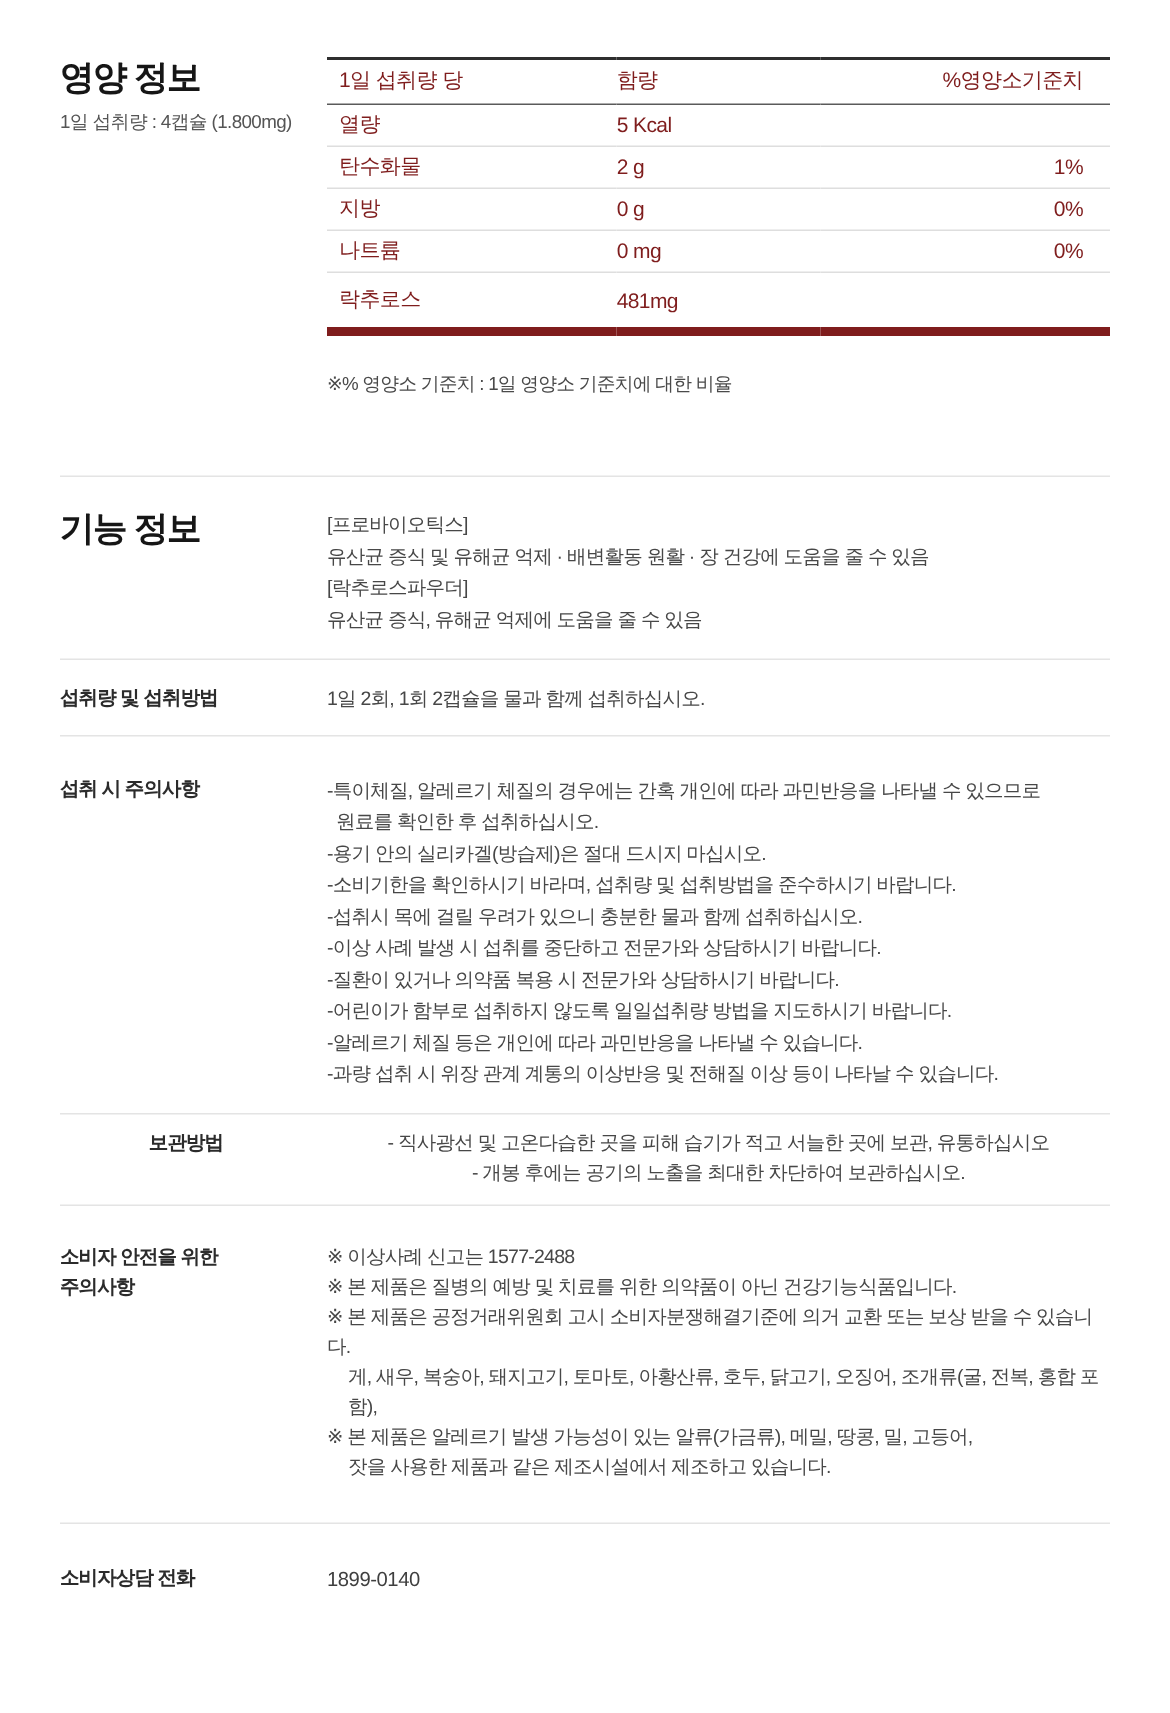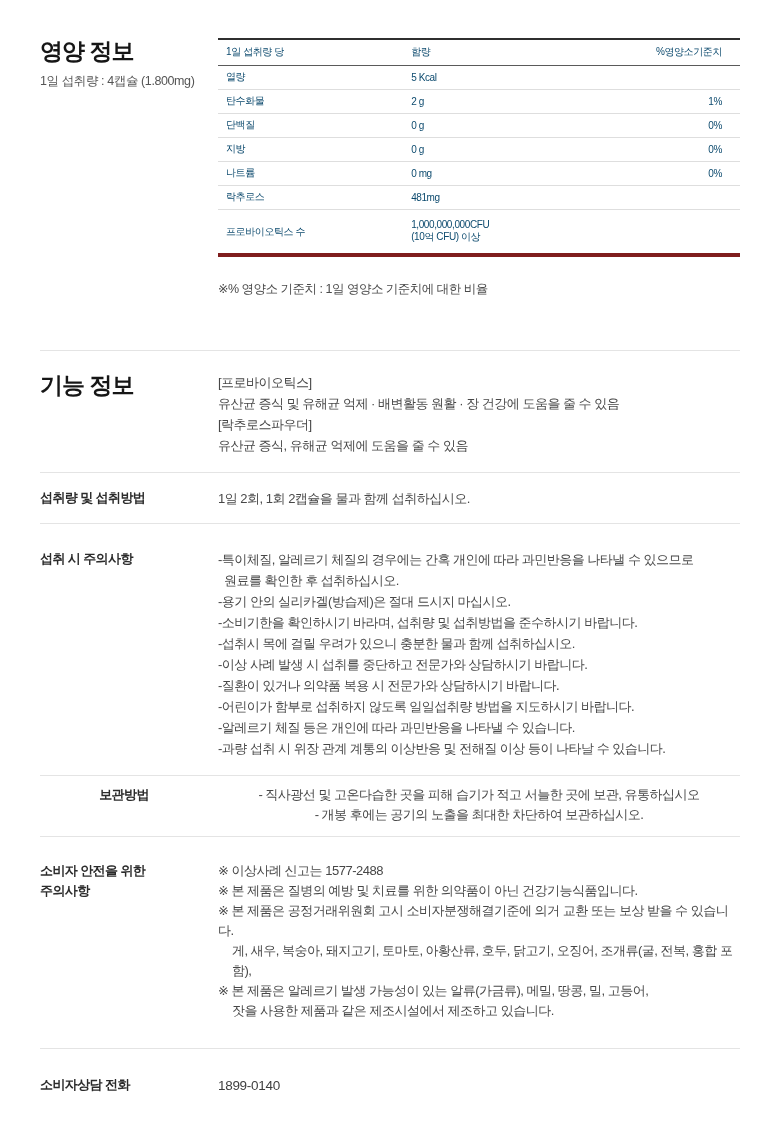--- a/index.html
+++ b/index.html
@@ -41,23 +41,23 @@
     line-height: 1.55;
   }
 
   .divider { height: 1px; background: #e4e4e4; width: 100%; }
 
   
   table.nutri {
     width: 100%;
     border-collapse: collapse;
     border-top: 2px solid #2f2f2f;
-    border-bottom: 4px solid #7f1d1d;
-    font-size: 10px;
-    color: #0c4a6e;
+    border-bottom: 6px solid #7f1d1d;
+    font-size: 14px;
+    color: #7f1d1d;
     letter-spacing: -0.4px;
   }
   table.nutri th {
     font-weight: normal;
     border-bottom: 1px solid #5a5a5a;
     padding: 5px 0 6px 0;
   }
   table.nutri td { padding: 4px 0 5px 0; border-bottom: 1px solid #dedede; }
   table.nutri tr:last-child td { border-bottom: none; padding-top: 9px; padding-bottom: 9px; }
   .c-name { width: 37%; text-align: left; padding-left: 8px !important; }
@@ -116,45 +116,32 @@
             <td class="c-name">열량</td>
             <td class="c-amt">5 Kcal</td>
             <td class="c-pct"></td>
           </tr>
           <tr>
             <td class="c-name">탄수화물</td>
             <td class="c-amt">2 g</td>
             <td class="c-pct">1%</td>
           </tr>
           <tr>
-            <td class="c-name">단백질</td>
-            <td class="c-amt">0 g</td>
-            <td class="c-pct">0%</td>
-          </tr>
-          <tr>
             <td class="c-name">지방</td>
             <td class="c-amt">0 g</td>
             <td class="c-pct">0%</td>
           </tr>
           <tr>
             <td class="c-name">나트륨</td>
             <td class="c-amt">0 mg</td>
             <td class="c-pct">0%</td>
           </tr>
           <tr>
             <td class="c-name">락추로스</td>
             <td class="c-amt">481mg</td>
-            <td class="c-pct"></td>
-          </tr>
-          <tr>
-            <td class="c-name">프로바이오틱스 수</td>
-            <td class="c-amt">
-              <div>1,000,000,000CFU</div>
-              <div>(10억 CFU) 이상</div>
-            </td>
             <td class="c-pct"></td>
           </tr>
         </tbody>
       </table>
       <p class="footnote">※% 영양소 기준치 : 1일 영양소 기준치에 대한 비율</p>
     </div>
   </section>
 
   <div class="divider div-1"></div>
 

